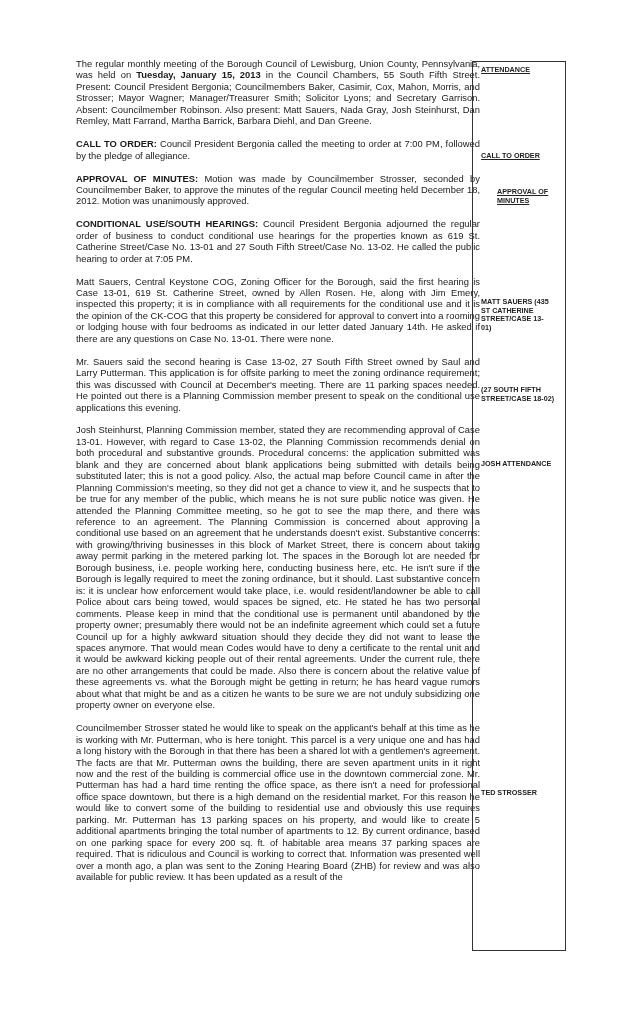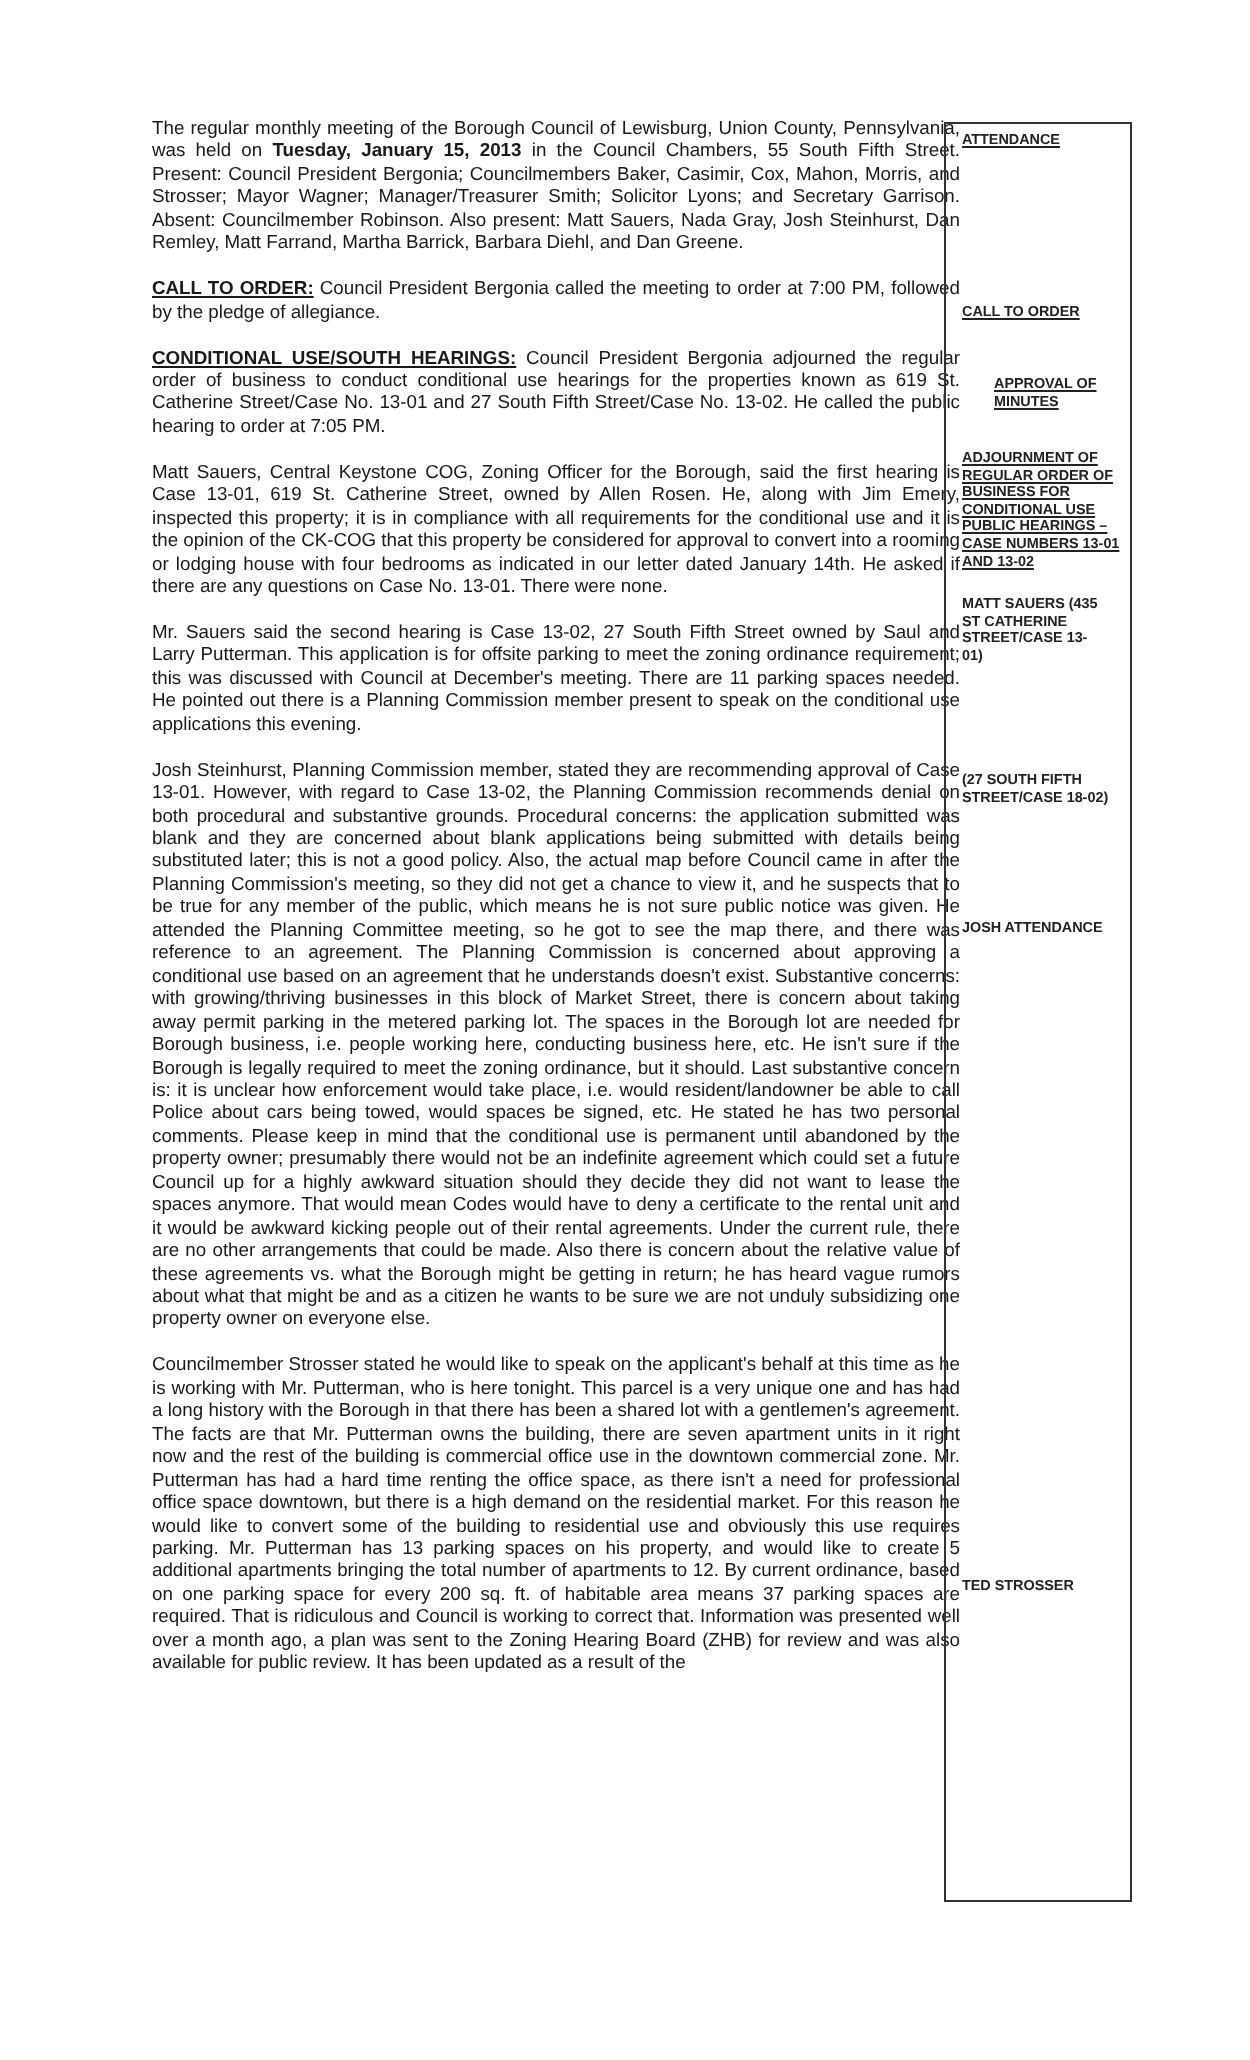--- a/index.html
+++ b/index.html
@@ -1,47 +1,47 @@
 <!DOCTYPE html>
 <html><head>
 <meta charset="utf-8">
 <style>
   html, body { margin: 0; padding: 0; background: #ffffff; }
   body { width: 625px; height: 1030px; position: relative; overflow: hidden;
          font-family: "Liberation Sans", sans-serif; color: #1a1a1a; }
   .main { position: absolute; left: 76px; top: 58px; width: 404px;
           font-size: 9.4px; line-height: 11.45px; text-align: justify; }
   .main p { margin: 0 0 11.45px 0; }
-  .head { font-weight: bold; text-decoration: underline; }
+  .head { font-weight: bold; }
   .bold { font-weight: bold; }
   .side { position: absolute; left: 472px; top: 61px; width: 94px; height: 890px;
           border: 1px solid #333; box-sizing: border-box; }
   .lbl { position: absolute; left: 8px; width: 84px; font-size: 7.2px; line-height: 8.6px;
          font-weight: bold; color: #222; }
   .lbl.u { text-decoration: underline; }
 </style>
 </head>
 <body>
 
 <div class="main">
   <p><span>The regular monthly meeting of the Borough Council of Lewisburg, Union County, Pennsylvania, was held on </span><span class="bold">Tuesday, January 15, 2013</span><span> in the Council Chambers, 55 South Fifth Street. Present: Council President Bergonia; Councilmembers Baker, Casimir, Cox, Mahon, Morris, and Strosser; Mayor Wagner; Manager/Treasurer Smith; Solicitor Lyons; and Secretary Garrison. Absent: Councilmember Robinson. Also present: Matt Sauers, Nada Gray, Josh Steinhurst, Dan Remley, Matt Farrand, Martha Barrick, Barbara Diehl, and Dan Greene.</span></p>
 
   <p><span class="head">CALL TO ORDER:</span><span> Council President Bergonia called the meeting to order at 7:00 PM, followed by the pledge of allegiance.</span></p>
 
+  <p><span class="head">APPROVAL OF MINUTES:</span><span> Motion was made by Councilmember Strosser, seconded by Councilmember Baker, to approve the minutes of the regular Council meeting held December 18, 2012. Motion was unanimously approved.</span></p>
 
   <p><span class="head">CONDITIONAL USE/SOUTH HEARINGS:</span><span> Council President Bergonia adjourned the regular order of business to conduct conditional use hearings for the properties known as 619 St. Catherine Street/Case No. 13-01 and 27 South Fifth Street/Case No. 13-02. He called the public hearing to order at 7:05 PM.</span></p>
 
   <p>Matt Sauers, Central Keystone COG, Zoning Officer for the Borough, said the first hearing is Case 13-01, 619 St. Catherine Street, owned by Allen Rosen. He, along with Jim Emery, inspected this property; it is in compliance with all requirements for the conditional use and it is the opinion of the CK-COG that this property be considered for approval to convert into a rooming or lodging house with four bedrooms as indicated in our letter dated January 14th. He asked if there are any questions on Case No. 13-01. There were none.</p>
   <p>Mr. Sauers said the second hearing is Case 13-02, 27 South Fifth Street owned by Saul and Larry Putterman. This application is for offsite parking to meet the zoning ordinance requirement; this was discussed with Council at December's meeting. There are 11 parking spaces needed. He pointed out there is a Planning Commission member present to speak on the conditional use applications this evening.</p>
   <p>Josh Steinhurst, Planning Commission member, stated they are recommending approval of Case 13-01. However, with regard to Case 13-02, the Planning Commission recommends denial on both procedural and substantive grounds. Procedural concerns: the application submitted was blank and they are concerned about blank applications being submitted with details being substituted later; this is not a good policy. Also, the actual map before Council came in after the Planning Commission's meeting, so they did not get a chance to view it, and he suspects that to be true for any member of the public, which means he is not sure public notice was given. He attended the Planning Committee meeting, so he got to see the map there, and there was reference to an agreement. The Planning Commission is concerned about approving a conditional use based on an agreement that he understands doesn't exist. Substantive concerns: with growing/thriving businesses in this block of Market Street, there is concern about taking away permit parking in the metered parking lot. The spaces in the Borough lot are needed for Borough business, i.e. people working here, conducting business here, etc. He isn't sure if the Borough is legally required to meet the zoning ordinance, but it should. Last substantive concern is: it is unclear how enforcement would take place, i.e. would resident/landowner be able to call Police about cars being towed, would spaces be signed, etc. He stated he has two personal comments. Please keep in mind that the conditional use is permanent until abandoned by the property owner; presumably there would not be an indefinite agreement which could set a future Council up for a highly awkward situation should they decide they did not want to lease the spaces anymore. That would mean Codes would have to deny a certificate to the rental unit and it would be awkward kicking people out of their rental agreements. Under the current rule, there are no other arrangements that could be made. Also there is concern about the relative value of these agreements vs. what the Borough might be getting in return; he has heard vague rumors about what that might be and as a citizen he wants to be sure we are not unduly subsidizing one property owner on everyone else.</p>
   <p style="text-align-last:left;">Councilmember Strosser stated he would like to speak on the applicant's behalf at this time as he is working with Mr. Putterman, who is here tonight. This parcel is a very unique one and has had a long history with the Borough in that there has been a shared lot with a gentlemen's agreement. The facts are that Mr. Putterman owns the building, there are seven apartment units in it right now and the rest of the building is commercial office use in the downtown commercial zone. Mr. Putterman has had a hard time renting the office space, as there isn't a need for professional office space downtown, but there is a high demand on the residential market. For this reason he would like to convert some of the building to residential use and obviously this use requires parking. Mr. Putterman has 13 parking spaces on his property, and would like to create 5 additional apartments bringing the total number of apartments to 12. By current ordinance, based on one parking space for every 200 sq. ft. of habitable area means 37 parking spaces are required. That is ridiculous and Council is working to correct that. Information was presented well over a month ago, a plan was sent to the Zoning Hearing Board (ZHB) for review and was also available for public review. It has been updated as a result of the</p>
 </div>
 
 <div class="side">
   <div class="lbl u" style="top:4px;">ATTENDANCE</div>
   <div class="lbl u" style="top:90px;">CALL TO ORDER</div>
   <div class="lbl u" style="top:126px;width:60px;margin-left:16px;">APPROVAL OF MINUTES</div>
-  <div class="lbl u" style="top:163px;">ADJOURNMENT OF REGULAR ORDER OF BUSINESS FOR CONDITIONAL USE PUBLIC HEARINGS – CASE NUMBERS 13-01 AND 13-02</div>
   <div class="lbl" style="top:236px;width:68px;">MATT SAUERS (435 ST CATHERINE STREET/CASE 13-01)</div>
   <div class="lbl" style="top:324px;width:74px;">(27 SOUTH FIFTH STREET/CASE 18-02)</div>
   <div class="lbl" style="top:398px;">JOSH ATTENDANCE</div>
   <div class="lbl" style="top:727px;">TED STROSSER</div>
 </div>
 
 </body></html>

